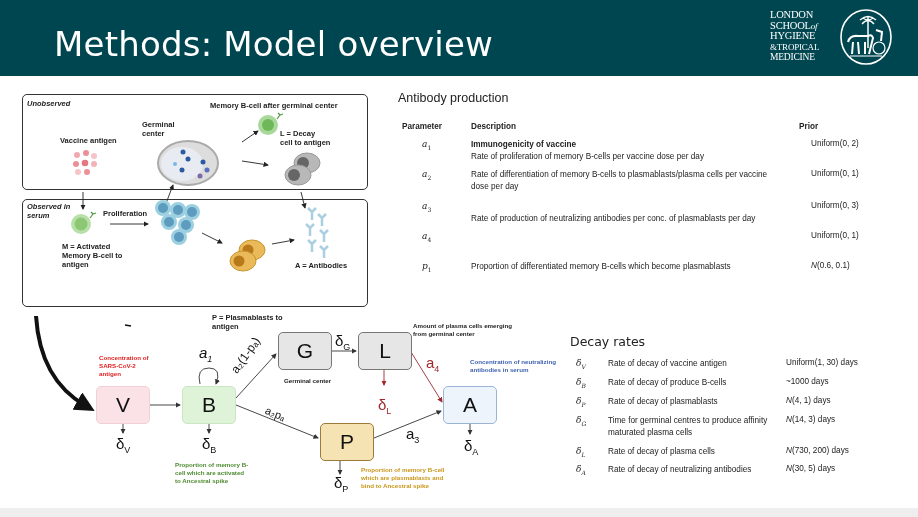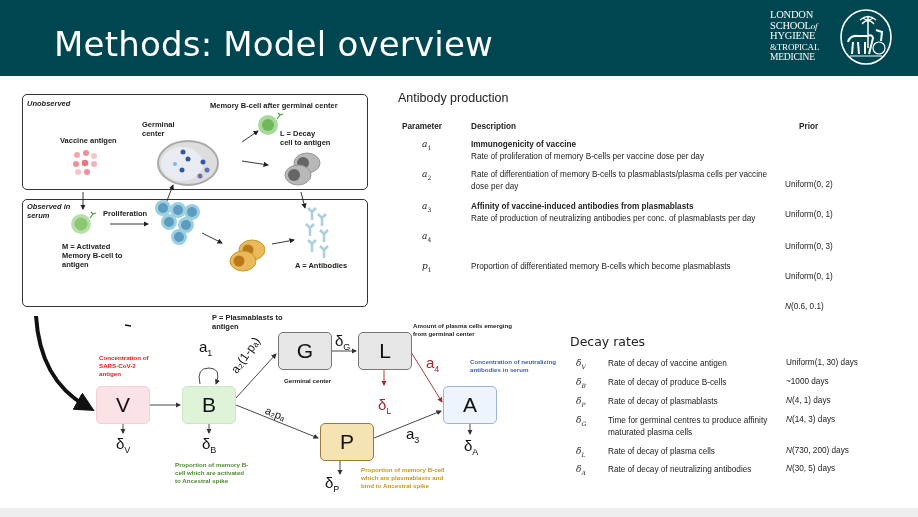--- a/index.html
+++ b/index.html
@@ -26,21 +26,21 @@
 
   
   .ab-title { position: absolute; left: 398px; top: 91px; font-size: 12.5px; color: #222; }
   .ptable { position: absolute; left: 402px; top: 122px; width: 470px; font-size: 8.2px; color: #222; }
   .ptable .hdr { position: absolute; top: 0; font-weight: bold; }
   .ptable .row { position: absolute; left: 0; width: 470px; }
   .ptable .sym { position: absolute; left: 20px; font-family: "DejaVu Serif", serif; font-style: italic; font-size: 9px; }
   .ptable .sym sub { font-size: 6px; font-style: normal; }
   .ptable .desc { position: absolute; left: 69px; width: 320px; line-height: 12px; }
   .ptable .desc b { font-weight: bold; }
-  .ptable .prior { position: absolute; left: 383px; margin-top: 41px; }
+  .ptable .prior { position: absolute; left: 409px; }
 
   
   .dec-title { position: absolute; left: 570px; top: 334px; font-size: 12.5px; color: #222; font-family: "DejaVu Sans", sans-serif; }
   .dtable { position: absolute; left: 576px; top: 358px; width: 320px; font-size: 8.2px; color: #222; }
   .dtable .row { position: absolute; left: 0; width: 320px; }
   .dtable .sym { position: absolute; left: 0; font-family: "DejaVu Serif", serif; font-style: italic; font-size: 9px; }
   .dtable .sym sub { font-size: 6px; }
   .dtable .desc { position: absolute; left: 32px; width: 180px; line-height: 12px; }
   .dtable .prior { position: absolute; left: 210px; }
   .ital { font-style: italic; }
@@ -262,21 +262,21 @@
     <div class="desc"><b>Immunogenicity of vaccine</b><br><span>Rate of proliferation of memory B-cells per vaccine dose per day</span></div>
     <div class="prior">Uniform(0, 2)</div>
   </div>
   <div class="row" style="top:47px;">
     <div class="sym"><span>a</span><sub>2</sub></div>
     <div class="desc" style="width:300px;">Rate of differentiation of memory B-cells to plasmablasts/plasma cells per vaccine dose per day</div>
     <div class="prior">Uniform(0, 1)</div>
   </div>
   <div class="row" style="top:79px;">
     <div class="sym"><span>a</span><sub>3</sub></div>
-    <div class="desc"><b>Affinity of vaccine-induced antibodies from plasmablasts</b><br><span>Rate of production of neutralizing antibodies per conc. of plasmablasts per day</span></div>
+    <div class="desc"><br><span>Rate of production of neutralizing antibodies per conc. of plasmablasts per day</span></div>
     <div class="prior">Uniform(0, 3)</div>
   </div>
   <div class="row" style="top:109px;">
     <div class="sym"><span>a</span><sub>4</sub></div>
     <div class="desc"><br></div>
     <div class="prior">Uniform(0, 1)</div>
   </div>
   <div class="row" style="top:139px;">
     <div class="sym"><span>p</span><sub>1</sub></div>
     <div class="desc">Proportion of differentiated memory B-cells which become plasmablasts</div>
@@ -358,30 +358,30 @@
     <line x1="470" y1="114" x2="470" y2="124" stroke="#333" stroke-width="0.9" marker-end="url(#ak)"></line>
   </svg>
 
   <div class="box V">V</div>
   <div class="box B">B</div>
   <div class="box G">G</div>
   <div class="box L">L</div>
   <div class="box A">A</div>
   <div class="box P">P</div>
 
-  <div class="lbl" style="left:199px; top:28px;"><span>a</span><sub>1</sub></div>
+  <div class="lbl" style="left:199px; top:34px;font-style:italic;"><span>a</span><sub>1</sub></div>
   <div class="lbl" style="left:228px; top:58px; font-size:12px; transform: rotate(-55deg); transform-origin:left top;">a₂(1-pₐ)</div>
   <div class="lbl" style="left:268px; top:94px; font-size:11px; transform: rotate(22deg); transform-origin:left top;">a₂pₐ</div>
   <div class="lbl" style="left:335px; top:22px;"><span>δ</span><sub>G</sub></div>
   <div class="lbl" style="left:426px; top:44px; color:#a0282c;"><span>a</span><sub>4</sub></div>
   <div class="lbl" style="left:378px; top:86px; color:#a0282c;"><span>δ</span><sub>L</sub></div>
   <div class="lbl" style="left:406px; top:115px;"><span>a</span><sub>3</sub></div>
   <div class="lbl" style="left:116px; top:125px;"><span>δ</span><sub>V</sub></div>
   <div class="lbl" style="left:202px; top:125px;"><span>δ</span><sub>B</sub></div>
-  <div class="lbl" style="left:325px; top:164px;"><span>δ</span><sub>P</sub></div>
+  <div class="lbl" style="left:334px; top:164px;"><span>δ</span><sub>P</sub></div>
   <div class="lbl" style="left:464px; top:127px;"><span>δ</span><sub>A</sub></div>
 
   <div class="note red" style="left:99px; top:44px;">
     <span>Concentration of</span><br>
     <span>SARS-CoV-2</span><br>
     <span>antigen</span>
   </div>
   <div class="note green" style="left:175px; top:151px;">
     <span>Proportion of memory B-</span><br>
     <span>cell which are activated</span><br>

